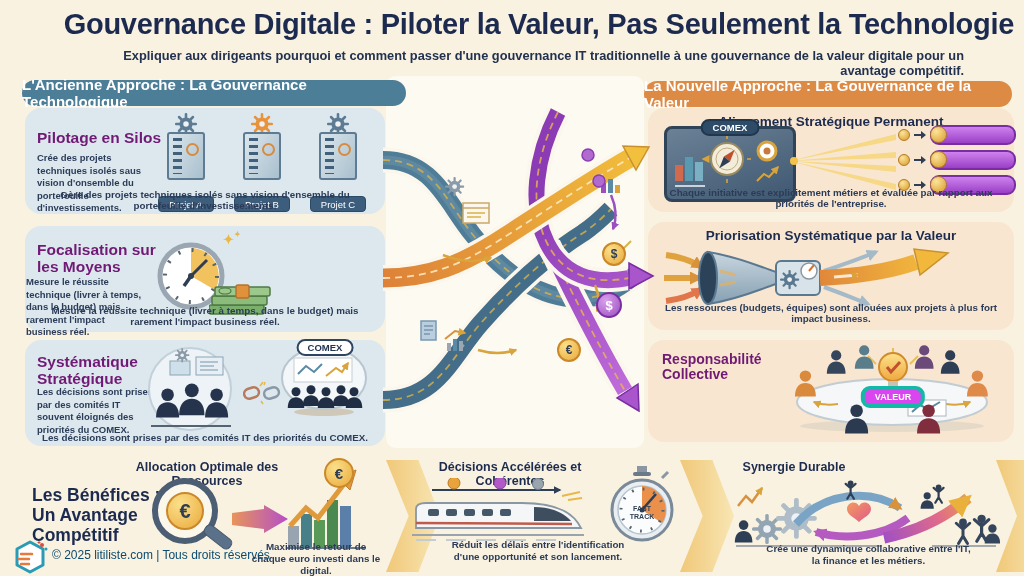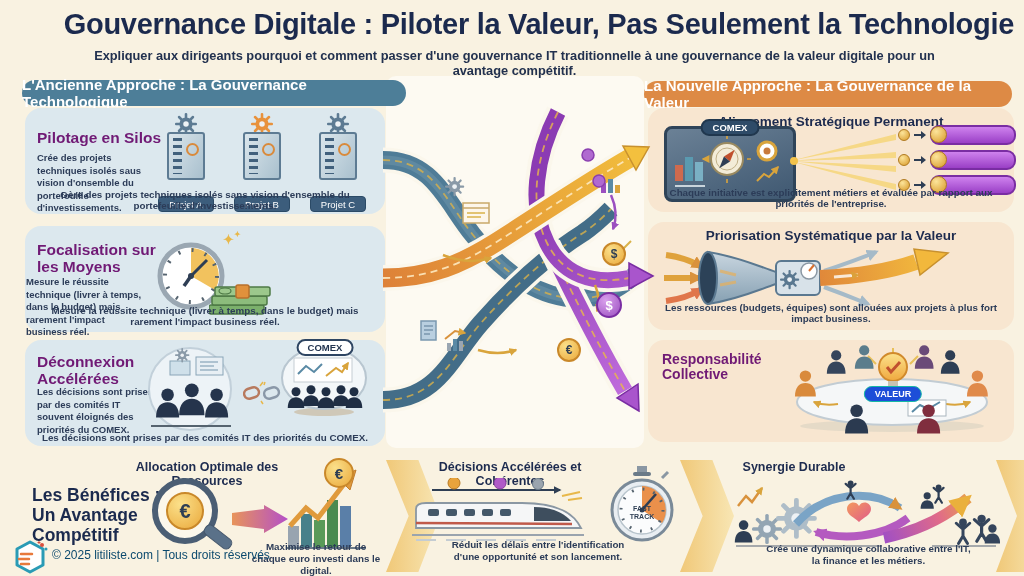--- a/index.html
+++ b/index.html
@@ -2,21 +2,21 @@
 <html><head>
 <meta charset="utf-8">
 <style>
   html,body{margin:0;padding:0;background:#e8e4d8}
   .page{position:relative;width:1024px;height:576px;background:#f9f2e1;overflow:hidden;
         font-family:"Liberation Sans",sans-serif;color:#1d2b4f}
   .abs{position:absolute}
   .center-bg{left:386px;top:76px;width:258px;height:372px;background:#fdfaf2;border-radius:10px}
   .title{top:8px;left:10px;right:10px;text-align:right;font-size:29px;font-weight:800;
          letter-spacing:-.3px;color:#1b2a4e}
-  .subtitle{top:48px;left:65px;right:60px;text-align:center;font-size:12.8px;font-weight:700;color:#22314f}
+  .subtitle{top:48px;left:65px;right:60px;text-align:right;font-size:12.8px;font-weight:700;color:#22314f}
   .hpill{height:26px;border-radius:14px;color:#fff;font-weight:800;font-size:15px;
          display:flex;align-items:center;justify-content:center}
   .hpill.old{left:22px;top:80px;width:384px;background:#4d7e98}
   .hpill.new{left:644px;top:81px;width:368px;background:#dd8a45}
   .obox{left:25px;width:360px;background:#dce8ee;border-radius:16px}
   .nbox{left:648px;width:366px;background:#f8e6d0;border-radius:16px}
   .btitle{font-size:15.5px;font-weight:800;line-height:1.08;color:#701a75}
   .bbody{font-size:9.5px;line-height:1.32;font-weight:600;color:#2c3c58}
   .bcap{left:8px;right:8px;text-align:center;font-size:9.8px;font-weight:800;color:#2c3c58}
   .nt{left:10px;right:10px;text-align:center;font-size:13.5px;font-weight:800;color:#1d2b4f}
@@ -35,21 +35,21 @@
          font-weight:800;border-radius:10px;padding:1px 10px;white-space:nowrap}
   .dash{left:16px;top:18px;width:126px;height:70px;border-radius:8px;border:3px solid #2f4459;
         background:linear-gradient(160deg,#6b8196,#3f5871)}
   .vrow{left:250px;display:flex;align-items:center;gap:4px;height:18px}
   .vdot{width:10px;height:10px;border-radius:50%;border:1px solid #b07a1e;
         background:radial-gradient(circle at 35% 30%,#fce49a,#d89a2a)}
   .vpill{width:82px;height:16px;border-radius:9px;border:2px solid #7a2da3;position:relative;
         background:linear-gradient(180deg,#cf82ee,#9a3fc6)}
   .vpill::before{content:"";position:absolute;left:-2px;top:-1px;width:15px;height:15px;border-radius:50%;
         border:1px solid #b07a1e;background:radial-gradient(circle at 35% 30%,#fce49a,#d89a2a)}
-  .valeur{background:#1d4ed8;border:1px solid #14b8a6;color:#fff;font-size:9px;font-weight:800;
+  .valeur{background:#d946ef;border:4px solid #14b8a6;color:#fff;font-size:9px;font-weight:800;
         border-radius:9px;padding:2px 10px;white-space:nowrap}
   .coin{border-radius:50%;border:2px solid #c9882a;color:#2e3e54;font-weight:800;
         background:radial-gradient(circle at 35% 30%,#fbe08a,#eaa93c);
         display:flex;align-items:center;justify-content:center}
   .coinp{border-radius:50%;border:2px solid #7a2da3;color:#fff;font-weight:800;
         background:radial-gradient(circle at 35% 30%,#d9a0ec,#9b4fc0);
         display:flex;align-items:center;justify-content:center}
   .blabel{left:32px;top:486px;width:152px;font-size:17.5px;font-weight:800;line-height:1.14;color:#1b2a4e}
   .bent{text-align:center;font-size:12.5px;font-weight:800;color:#1d2b4f}
   .bencap{text-align:center;font-size:9.8px;font-weight:800;color:#2c3c58;line-height:1.25}
@@ -200,21 +200,21 @@
       <rect x="0" y="25" width="55" height="9" rx="2" fill="#7bb06c" stroke="#4e7a46" stroke-width="1.5"></rect>
       <rect x="3" y="16" width="55" height="9" rx="2" fill="#8cbc7c" stroke="#4e7a46" stroke-width="1.5"></rect>
       <rect x="6" y="7" width="55" height="9" rx="2" fill="#9cc88c" stroke="#4e7a46" stroke-width="1.5"></rect>
       <rect x="27" y="5" width="13" height="13" rx="2" fill="#e0913c" stroke="#b8702c" stroke-width="1.5"></rect>
       <ellipse cx="16" cy="11" rx="6" ry="3" fill="none" stroke="#4e7a46" stroke-width="1.2"></ellipse>
     </svg>
     <div class="abs bcap" style="bottom:5px">Mesure la réussite technique (livrer à temps, dans le budget) mais rarement l'impact business réel.</div>
   </div>
 
   <div class="abs obox" style="top:340px;height:106px">
-    <div class="abs btitle" style="left:12px;top:14px;width:130px">Déconnexion Accélérées</div>
+    <div class="abs btitle" style="left:12px;top:14px;width:130px">Systématique Stratégique</div>
     <div class="abs bbody" style="left:12px;top:46px;width:120px">Les décisions sont prises par des comités IT souvent éloignés des priorités du COMEX.</div>
     <svg class="abs" style="left:118px;top:6px" width="98" height="86" viewBox="0 0 98 86" xmlns:xlink="http://www.w3.org/1999/xlink">
       <circle cx="47" cy="43" r="41" fill="#edf3f7" stroke="#c2d0da" stroke-width="2"></circle>
       <rect x="27" y="15" width="20" height="14" fill="#cfe0ea" stroke="#8aa5b8"></rect>
       <rect x="53" y="11" width="27" height="18" fill="#e8eff4" stroke="#8aa5b8"></rect>
       <path d="M57 16 h18 M57 20 h14 M57 24 h18" stroke="#9ab4c4" stroke-width="1.5"></path>
       <use href="#gear" xlink:href="#gear" transform="translate(32,2) scale(0.6)" style="color:#8a9aa8"></use>
       <use href="#person" xlink:href="#person" transform="translate(12,42) scale(2.1)" style="color:#25344c"></use>
       <use href="#person" xlink:href="#person" transform="translate(35,37) scale(2.3)" style="color:#25344c"></use>
       <use href="#person" xlink:href="#person" transform="translate(61,42) scale(2.1)" style="color:#25344c"></use>

